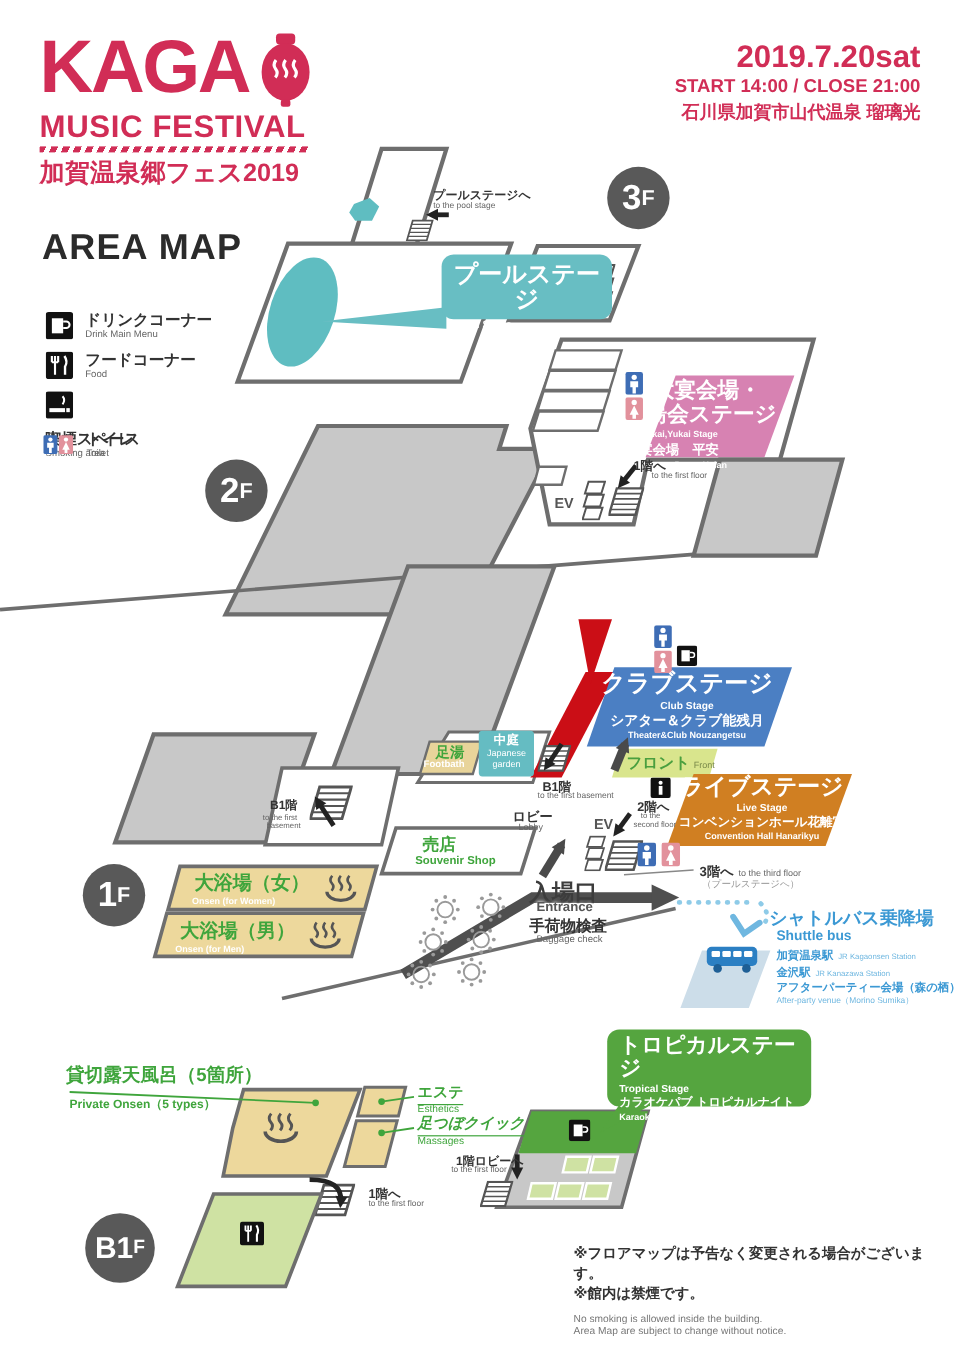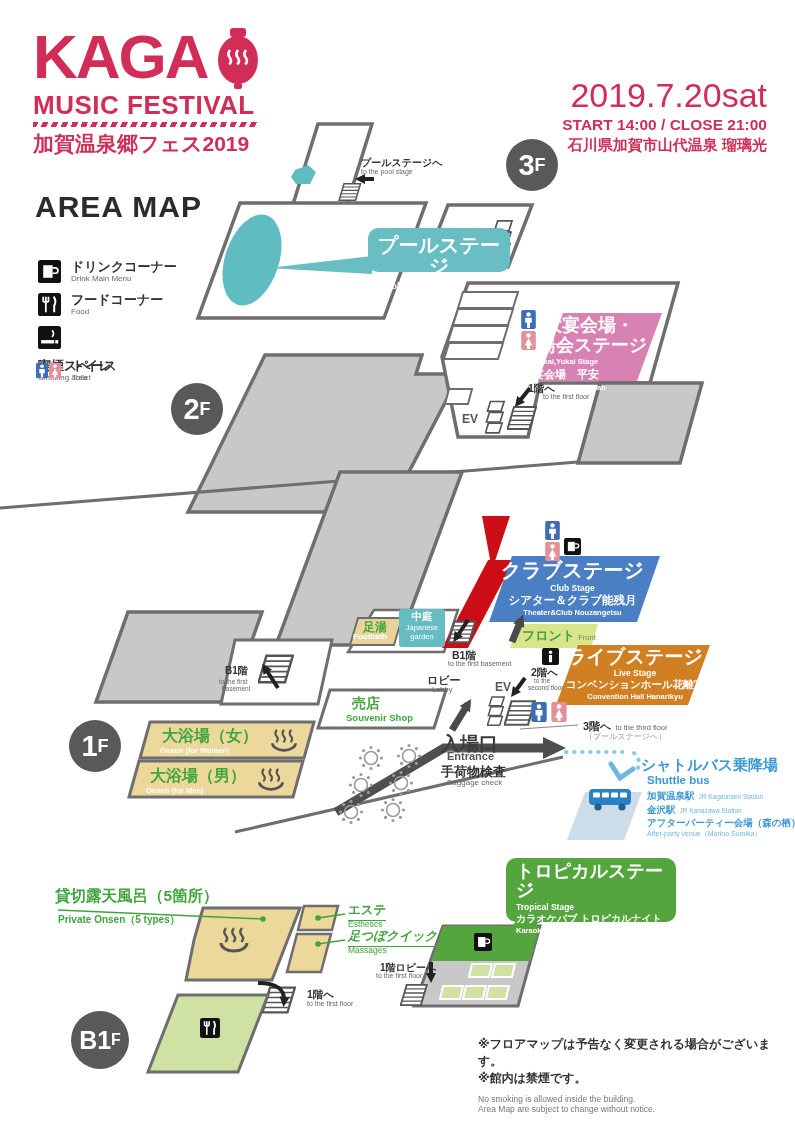--- a/index.html
+++ b/index.html
@@ -6,21 +6,21 @@
   .page{position:relative;width:795px;height:1125px;background:#fff;overflow:hidden;
         font-family:"Liberation Sans","DejaVu Sans",sans-serif;}
   svg.maplayer{position:absolute;left:0;top:0;z-index:1;}
   .ov{position:absolute;z-index:3;white-space:nowrap;}
   
   .crimson{color:#d12d56;}
   .logo-kaga{font-size:62px;font-weight:900;letter-spacing:-2px;line-height:1;}
   .logo-sub{font-size:26px;font-weight:900;letter-spacing:0.5px;line-height:1;}
   .logo-dash{height:5px;background:repeating-linear-gradient(115deg,#d12d56 0 5px,transparent 5px 9px);}
   .logo-jp{font-size:21px;font-weight:900;}
-  .date1{font-size:34px;font-weight:400;line-height:1;margin-top:44px;}
+  .date1{font-size:26px;font-weight:700;line-height:1;}
   .date2{font-size:15.5px;font-weight:800;}
   .date3{font-size:15px;font-weight:800;}
   
   .lg-title{font-size:30px;font-weight:900;color:#2b2b2b;letter-spacing:1px;}
   .lg-row{position:absolute;display:flex;gap:10px;}
   .lg-jp{font-size:13px;font-weight:800;color:#333;line-height:1.1;}
   .lg-en{font-size:8px;color:#666;line-height:1.2;}
   
   .badge{position:absolute;z-index:4;background:#595959;color:#fff;border-radius:50%;
          display:flex;align-items:center;justify-content:center;font-weight:800;}
@@ -310,21 +310,21 @@
 </div>
 <div class="badge" style="left:69px;top:720px;width:52px;height:52px;">
   <span class="n">1</span>
       <span class="f">F</span>
 </div>
 <div class="badge big" style="left:71px;top:1011px;width:58px;height:58px;">
   <span class="n">B1</span>
       <span class="f">F</span>
 </div>
 
-<div class="stagebox" style="left:368px;top:228px;width:142px;height:44px;background:#68bec3;">
+<div class="stagebox" style="left:368px;top:212px;width:142px;height:54px;background:#68bec3;">
   <div class="st-title" style="font-size:20px;text-align:center;margin-top:7px;">プールステージ</div>
   <div class="st-en" style="margin:4px 0 0 12px;">Pool Stage</div>
 </div>
 
 <div class="ov" style="left:544px;top:316px;color:#fff;">
   <div class="st-title" style="font-size:18px;">大宴会場・</div>
   <div class="st-title" style="font-size:18px;margin:1px 0 0 -6px;">湯会ステージ</div>
   <div class="st-suben" style="margin:2px 0 0 -10px;">Enkai,Yukai Stage</div>
   <div class="st-sub" style="font-size:11px;margin:1px 0 0 -11px;">宴会場　平安</div>
   <div class="st-suben" style="margin:1px 0 0 -14px;">Banquet Room Heian</div>

